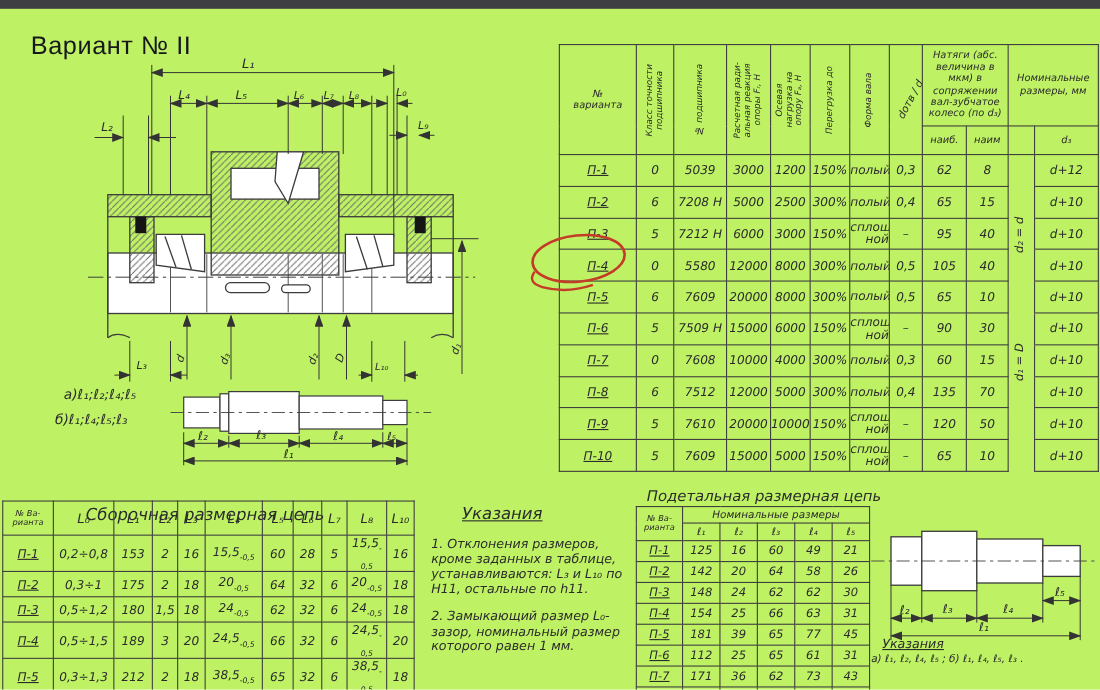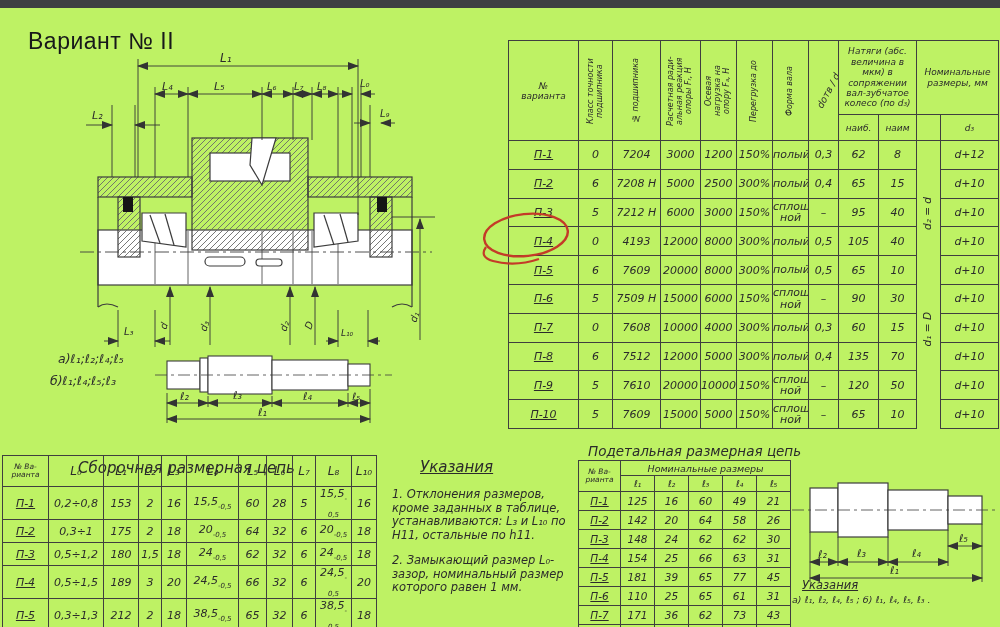--- a/index.html
+++ b/index.html
@@ -19,21 +19,21 @@
       font-family:"DejaVu Sans",sans-serif;}
   .mt thead tr.h1{height:74px;} .mt thead tr.h2{height:26px;}
   .mt tbody tr{height:28.8px;}
   .mt td{font-size:11px;}
   .vcell{text-decoration:underline;}
   .vtext{writing-mode:vertical-rl;transform:rotate(180deg);font-size:8px;line-height:1.1;
          margin:0 auto;max-height:70px;}
   .diagtext{display:inline-block;transform:rotate(-62deg);font-size:9.5px;white-space:nowrap;}
   .hsm{font-size:8.5px;line-height:1.15;}
   .hvar{font-size:11px;}
-  .smallcell{font-size:8.5px;line-height:1.05;}
+  .smallcell{font-size:8.5px;line-height:1.05;text-align:right;}
   .rotcol{border-top:none;border-bottom:none;}
   .mt thead th{font-size:9px;}
   .rotoverlay{position:absolute;left:918px;top:142px;width:24px;height:284px;pointer-events:none;}
   .rotoverlay span{position:absolute;left:3px;writing-mode:vertical-rl;transform:rotate(180deg);
          font-style:italic;font-family:"DejaVu Sans",sans-serif;font-size:10.5px;}
   .roA{top:55px;} .roB{top:170px;}
 
   
   .at{position:absolute;left:2px;top:455px;width:374px;font-style:italic;
       font-family:"DejaVu Sans",sans-serif;}
@@ -266,21 +266,21 @@
       <th>наим</th>
       <th></th>
       <th>d₃</th>
     </tr>
   </thead>
   <tbody>
 
       <tr>
         <td class="vcell">П-1</td>
         <td>0</td>
-        <td>7204</td>
+        <td>5039</td>
         <td>3000</td>
         <td>1200</td>
         <td>150%</td>
         <td class="smallcell">полый</td>
         <td>0,3</td>
         <td>62</td>
         <td>8</td>
         <td class="rotcol"></td>
         <td>d+12</td>
       </tr>
@@ -311,21 +311,21 @@
         <td>–</td>
         <td>95</td>
         <td>40</td>
         <td class="rotcol"></td>
         <td>d+10</td>
       </tr>
 
       <tr>
         <td class="vcell">П-4</td>
         <td>0</td>
-        <td>4193</td>
+        <td>5580</td>
         <td>12000</td>
         <td>8000</td>
         <td>300%</td>
         <td class="smallcell">полый</td>
         <td>0,5</td>
         <td>105</td>
         <td>40</td>
         <td class="rotcol"></td>
         <td>d+10</td>
       </tr>
@@ -609,21 +609,21 @@
         <td class="vcell">П-5</td>
         <td>181</td>
         <td>39</td>
         <td>65</td>
         <td>77</td>
         <td>45</td>
       </tr>
 
       <tr>
         <td class="vcell">П-6</td>
-        <td>110</td>
+        <td>112</td>
         <td>25</td>
         <td>65</td>
         <td>61</td>
         <td>31</td>
       </tr>
 
       <tr>
         <td class="vcell">П-7</td>
         <td>171</td>
         <td>36</td>

